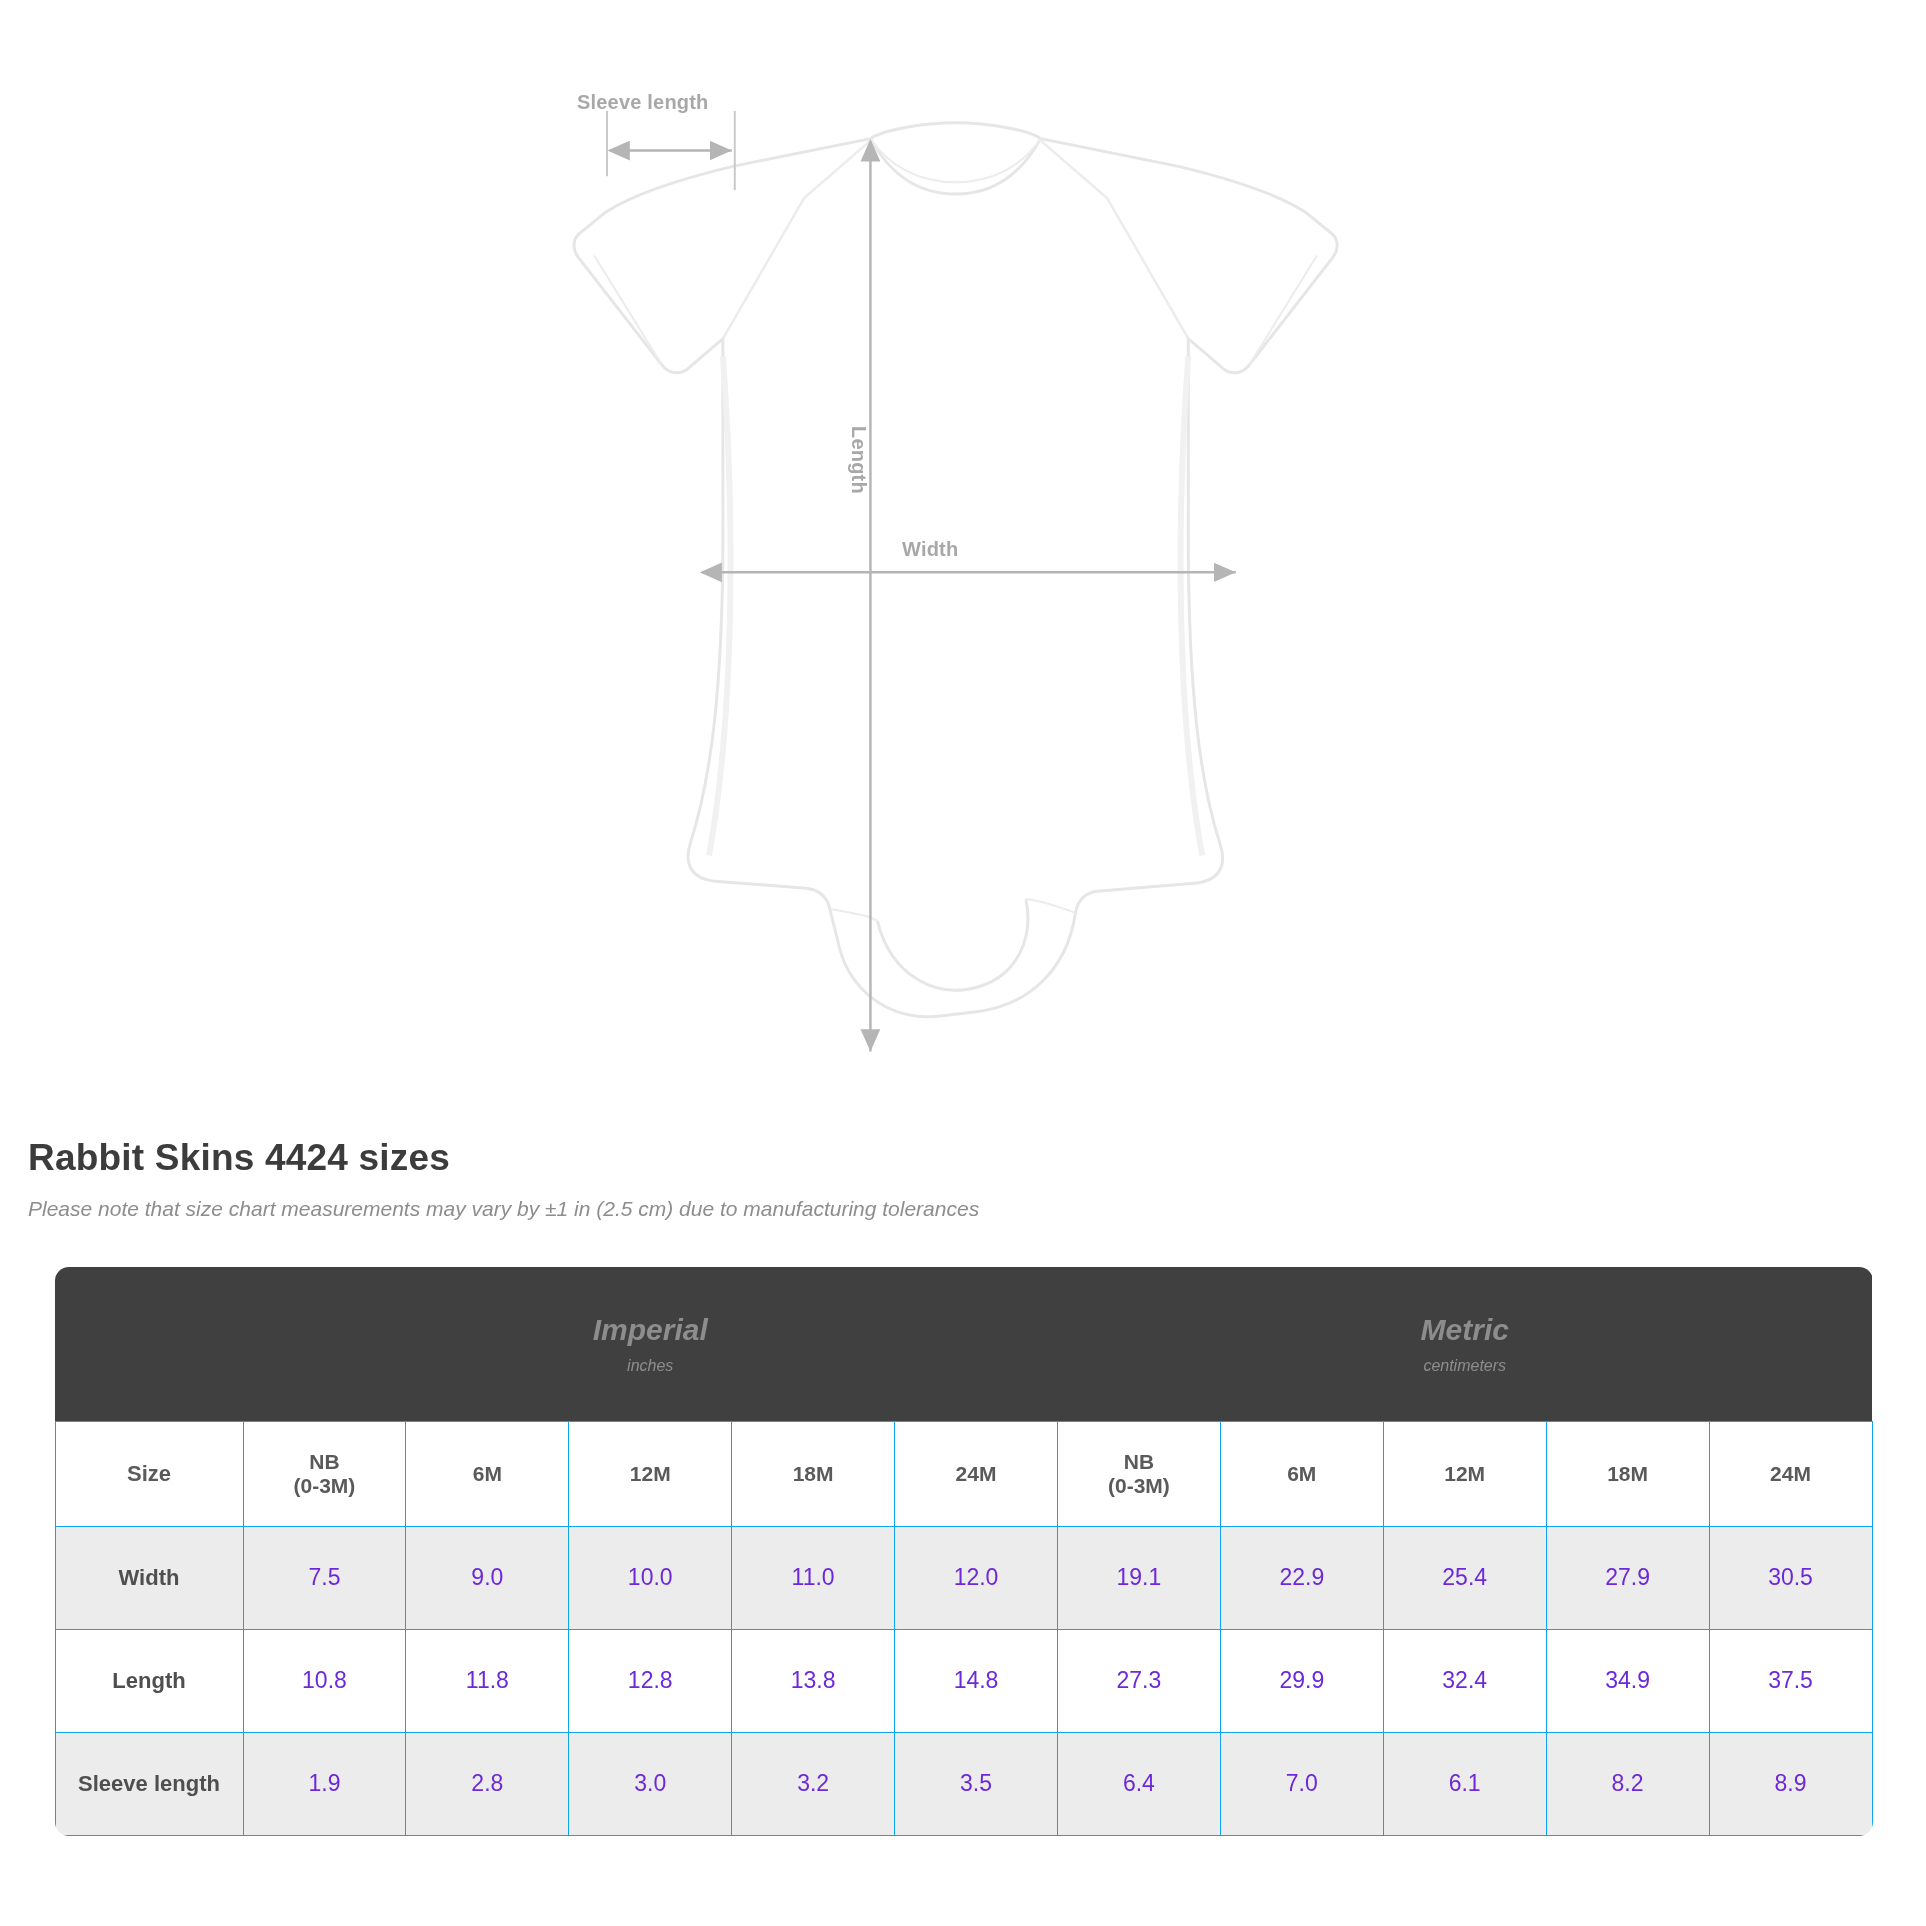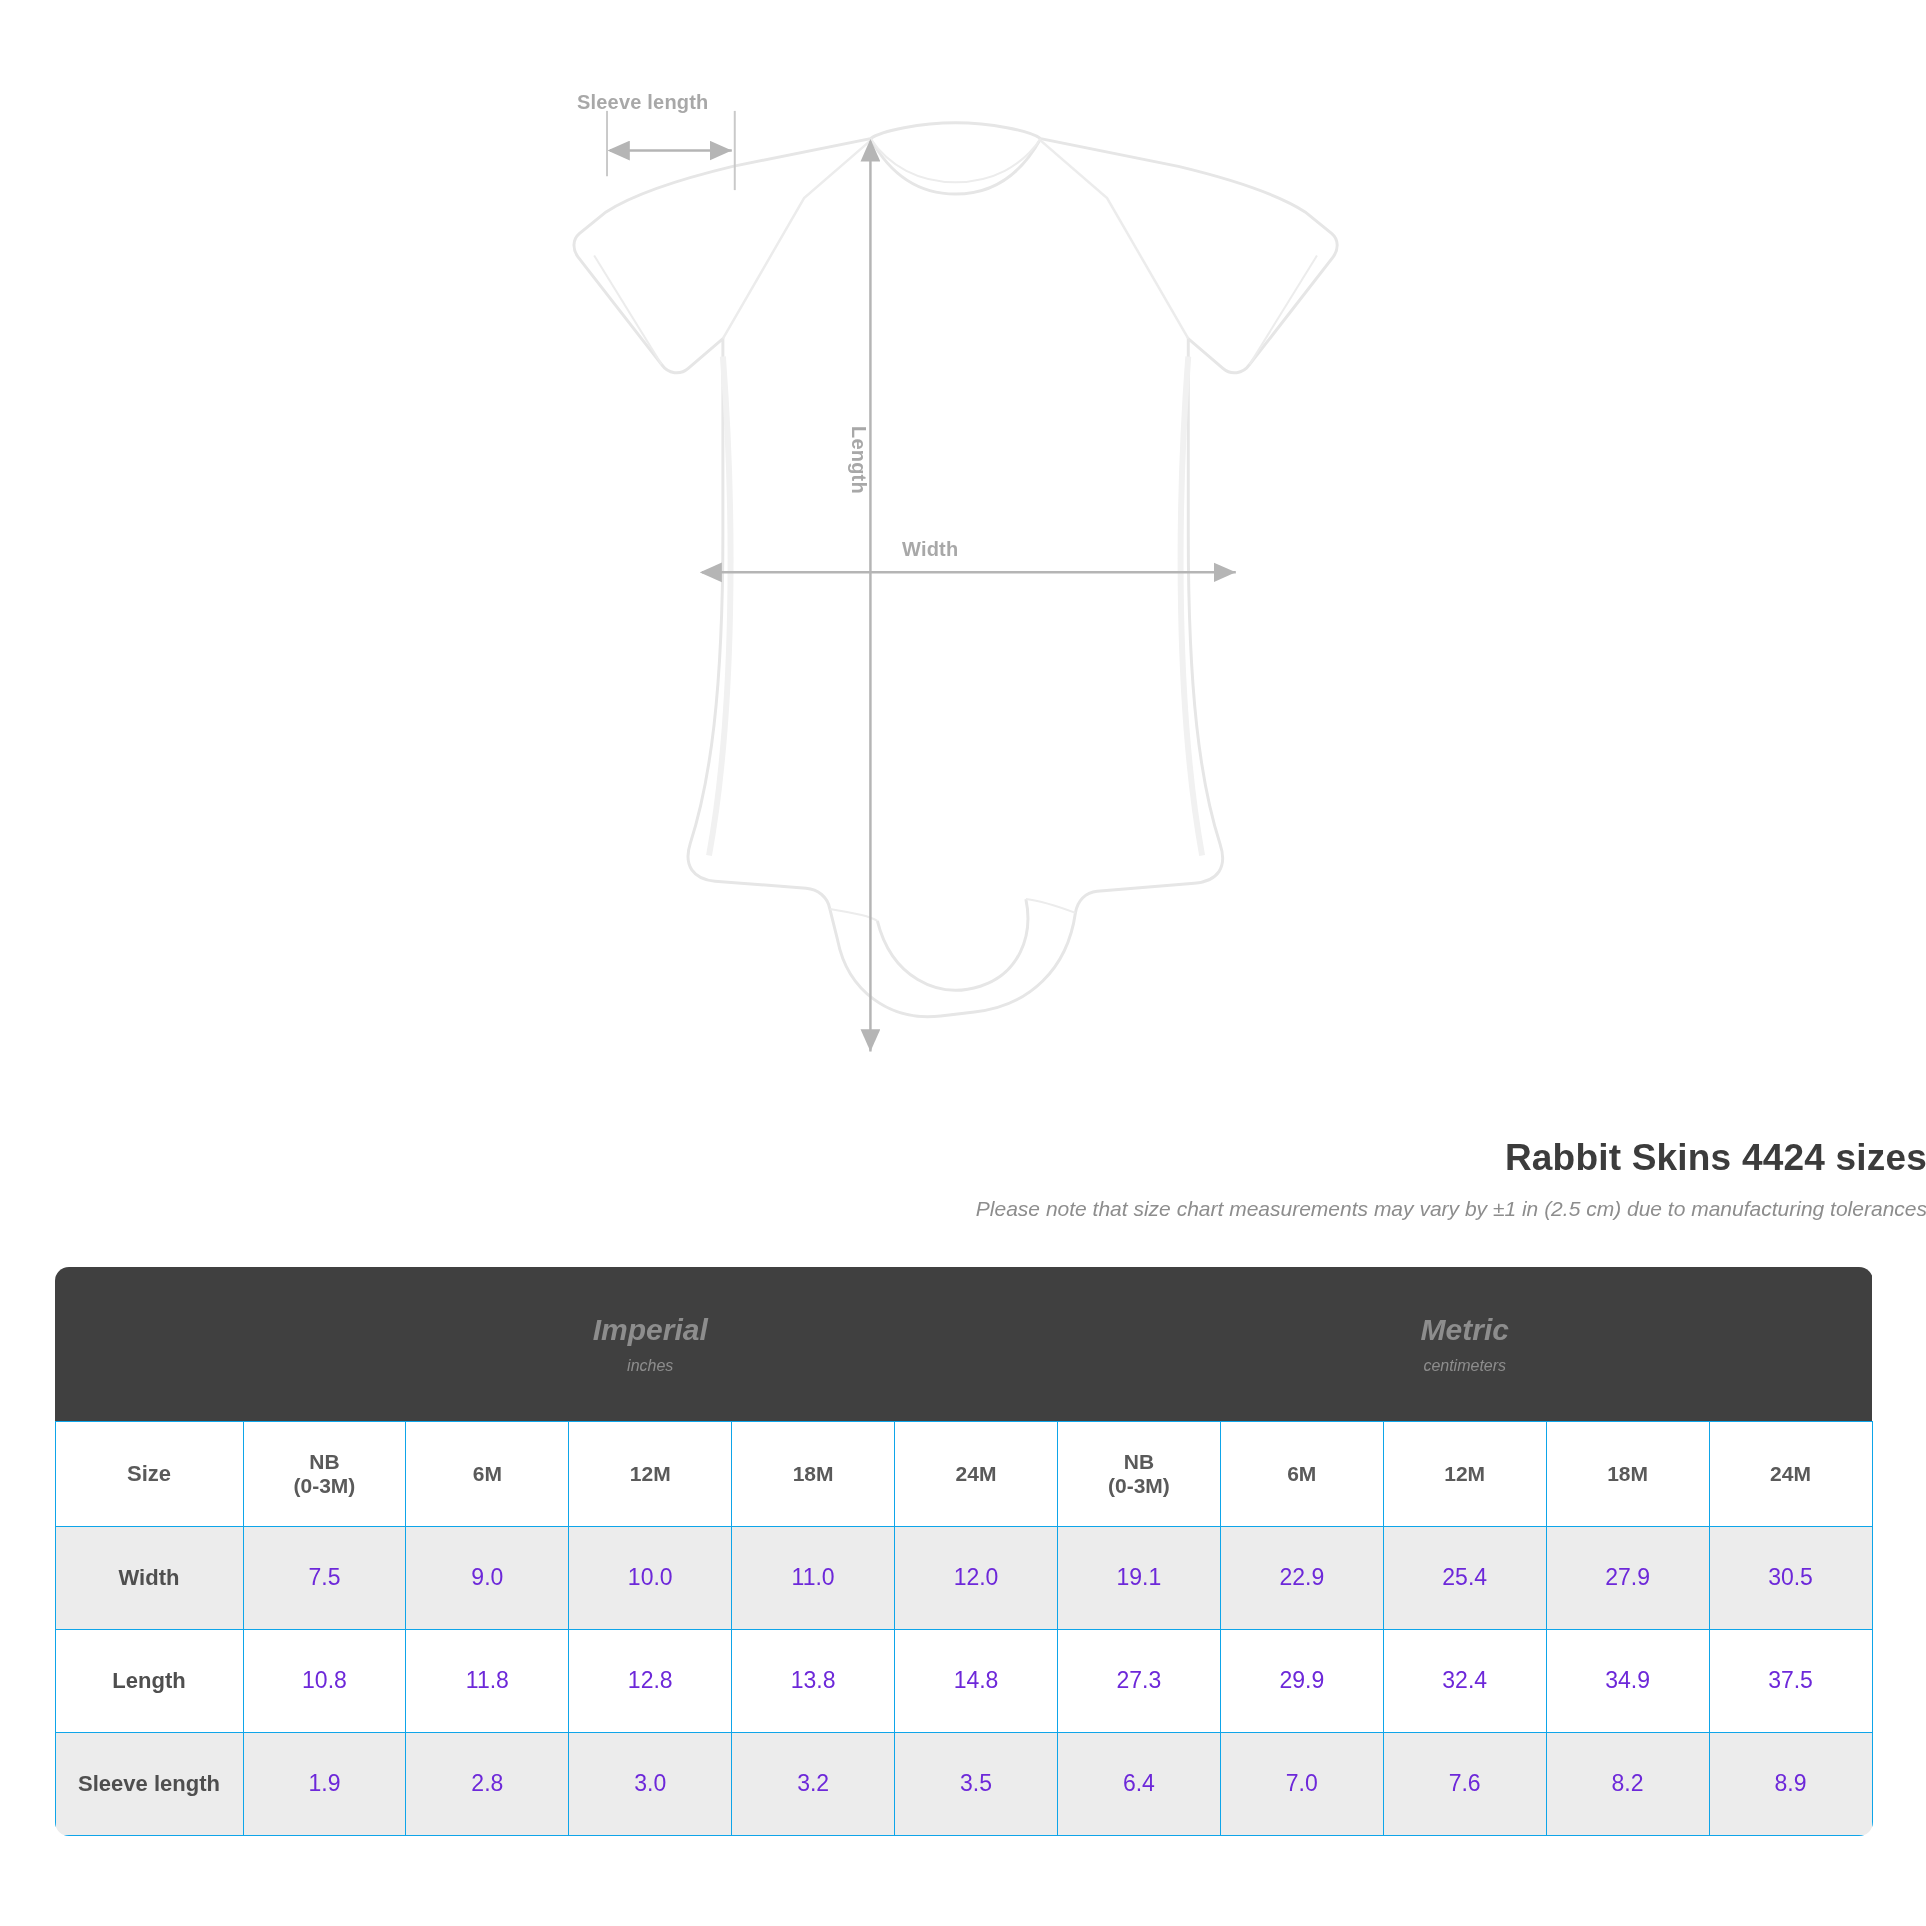--- a/index.html
+++ b/index.html
@@ -50,22 +50,23 @@
   #width-label  { left: 902px; top: 538px; }
   #length-label {
     left: 870px; top: 426px;
     transform: rotate(90deg);
     transform-origin: left top;
   }
 
   
   .title-block {
     width: 100%;
-    text-align: right;
+    text-align: left;
     margin-top: 28px;
+    padding-left: 28px;
   }
   .chart-title {
     font-size: 37px;
     font-weight: bold;
     color: #3c3c3c;
     margin: 0 0 18px 0;
     letter-spacing: 0.2px;
   }
   .chart-note {
     font-size: 21px;
@@ -313,21 +314,21 @@
 
         <tr class="data-row shade">
           <td class="rowlab col-label">Sleeve length</td>
           <td>1.9</td>
           <td>2.8</td>
           <td>3.0</td>
           <td>3.2</td>
           <td>3.5</td>
           <td>6.4</td>
           <td>7.0</td>
-          <td>7.6</td>
+          <td>6.1</td>
           <td>8.2</td>
           <td>8.9</td>
         </tr>
       </tbody>
     </table>
   </div>
 
 </div>
 
 

